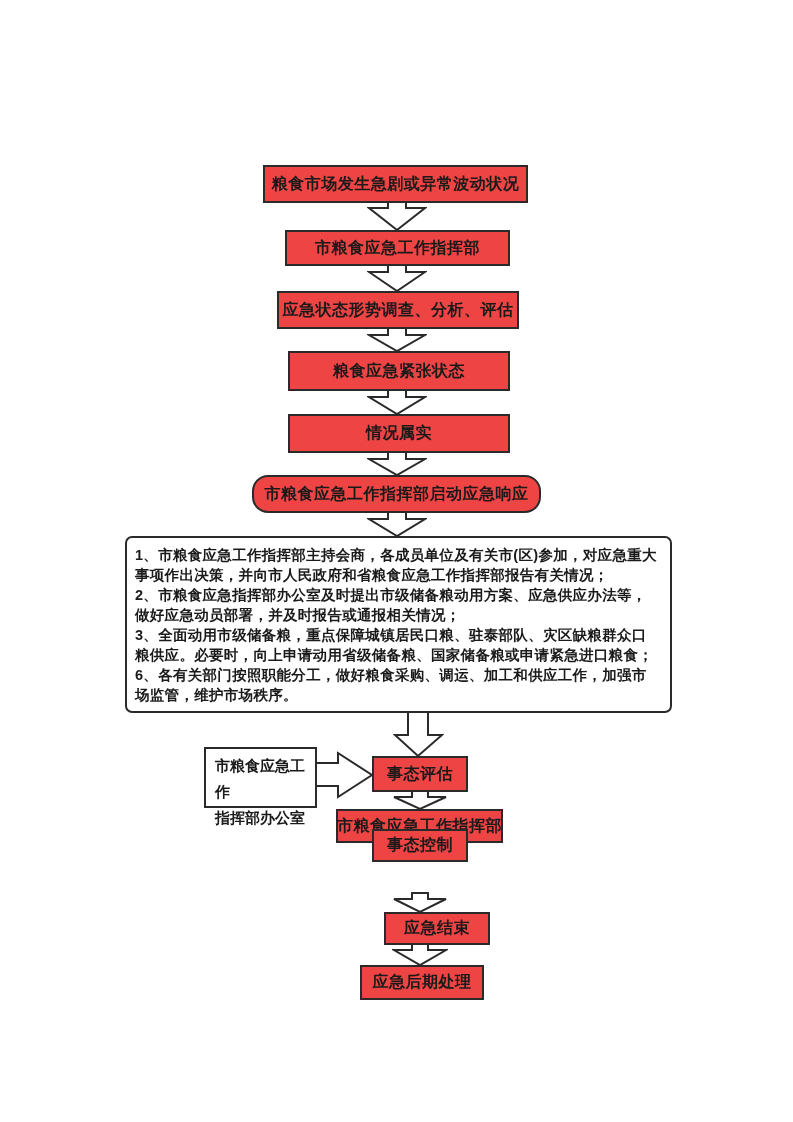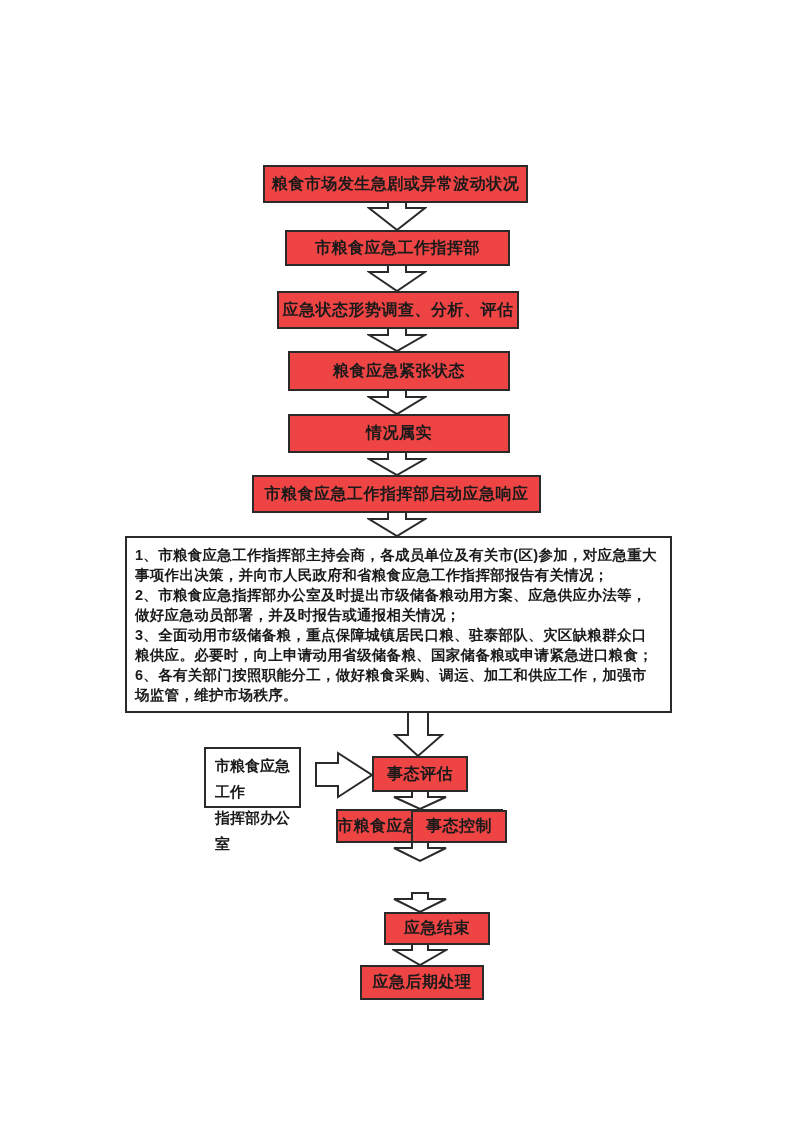--- a/index.html
+++ b/index.html
@@ -107,37 +107,37 @@
   <div class="fb" style="left:263px; top:165px; width:265px; height:38px;">粮食市场发生急剧或异常波动状况</div>
 
   <div class="fb" style="left:285px; top:230px; width:225px; height:36px;">市粮食应急工作指挥部</div>
 
   <div class="fb" style="left:277px; top:291px; width:242px; height:38px;">应急状态形势调查、分析、评估</div>
 
   <div class="fb" style="left:288px; top:351px; width:222px; height:40px;">粮食应急紧张状态</div>
 
   <div class="fb" style="left:288px; top:414px; width:222px; height:39px;">情况属实</div>
 
-  <div class="fb" style="left:252px; top:475px; width:289px; height:38px;">市粮食应急工作指挥部启动应急响应</div>
+  <div class="fb" style="left:252px; top:475px; width:289px; height:38px;border-radius:16px;">市粮食应急工作指挥部启动应急响应</div>
 
-  <div class="detail" style="left:125px; top:536px; width:547px; height:177px;">
+  <div class="detail" style="left:125px; top:536px; width:547px; height:177px;border-radius:7px;">
     <div>1、市粮食应急工作指挥部主持会商，各成员单位及有关市(区)参加，对应急重大事项作出决策，并向市人民政府和省粮食应急工作指挥部报告有关情况；</div>
     <div>2、市粮食应急指挥部办公室及时提出市级储备粮动用方案、应急供应办法等，做好应急动员部署，并及时报告或通报相关情况；</div>
     <div>3、全面动用市级储备粮，重点保障城镇居民口粮、驻泰部队、灾区缺粮群众口粮供应。必要时，向上申请动用省级储备粮、国家储备粮或申请紧急进口粮食；</div>
     <div>6、各有关部门按照职能分工，做好粮食采购、调运、加工和供应工作，加强市场监管，维护市场秩序。</div>
   </div>
 
-  <div class="sidebox" style="left:204px; top:747px; width:97px; height:61px;">
+  <div class="sidebox" style="left:204px; top:747px; width:113px; height:61px;">
     <div>市粮食应急工作</div>
     <div>指挥部办公室</div>
   </div>
 
   <div class="fb" style="left:372px; top:756px; width:96px; height:36px;">事态评估</div>
 
   <div class="fb" style="left:336px; top:809px; width:167px; height:34px;">市粮食应急工作指挥部</div>
 
-  <div class="fb" style="left:372px; top:810px; width:96px; height:33px;margin-left:39px;">事态控制</div>
+  <div class="fb" style="left:372px; top:829px; width:96px; height:33px;">事态控制</div>
 
   <div class="fb" style="left:384px; top:912px; width:106px; height:33px;">应急结束</div>
 
   <div class="fb" style="left:360px; top:965px; width:124px; height:35px;">应急后期处理</div>
 
 </div>
 
 </body></html>

